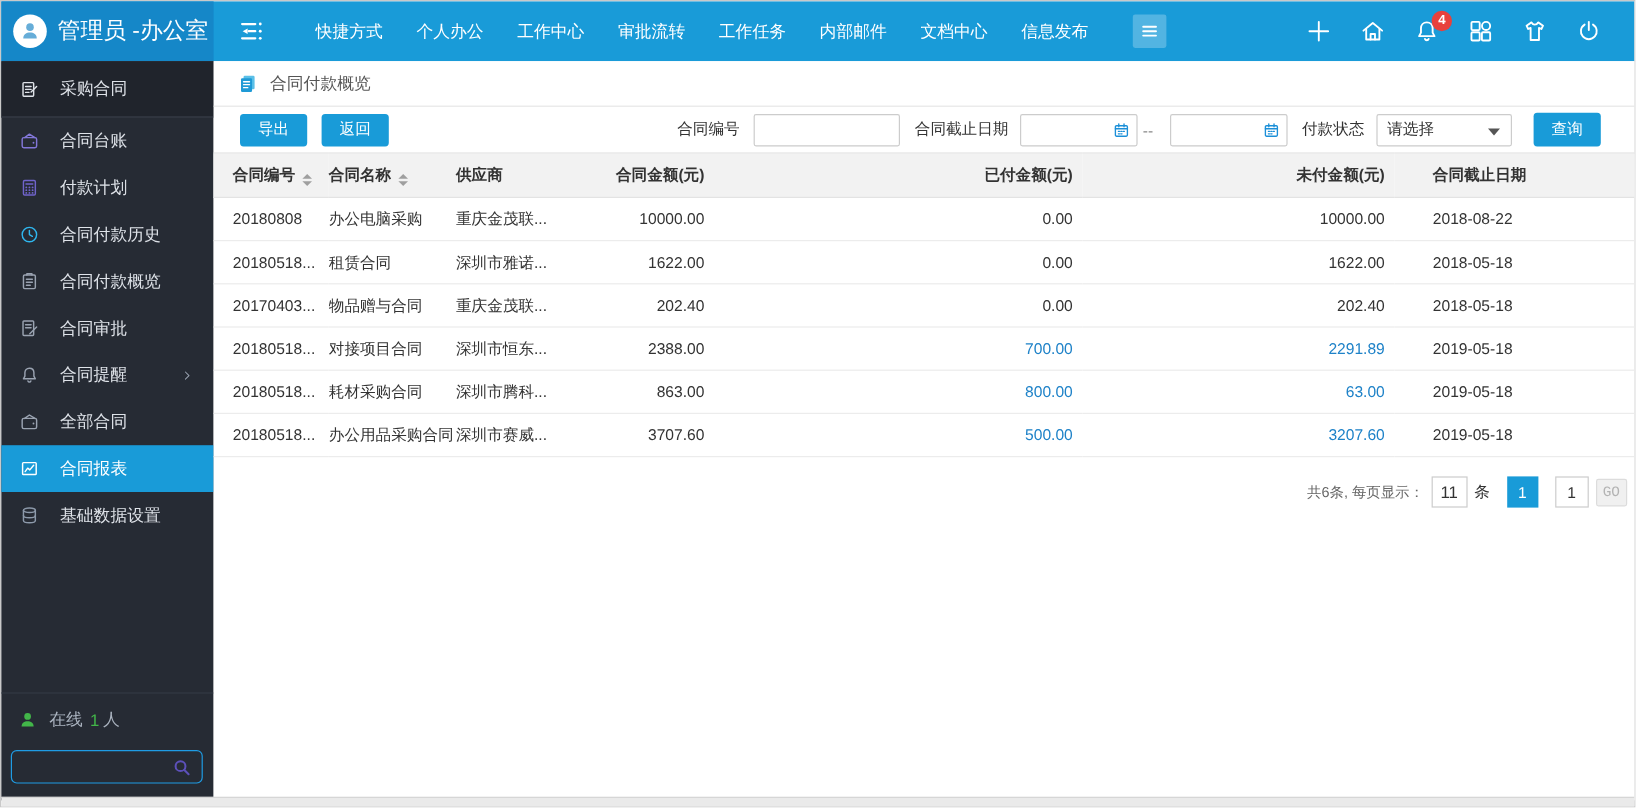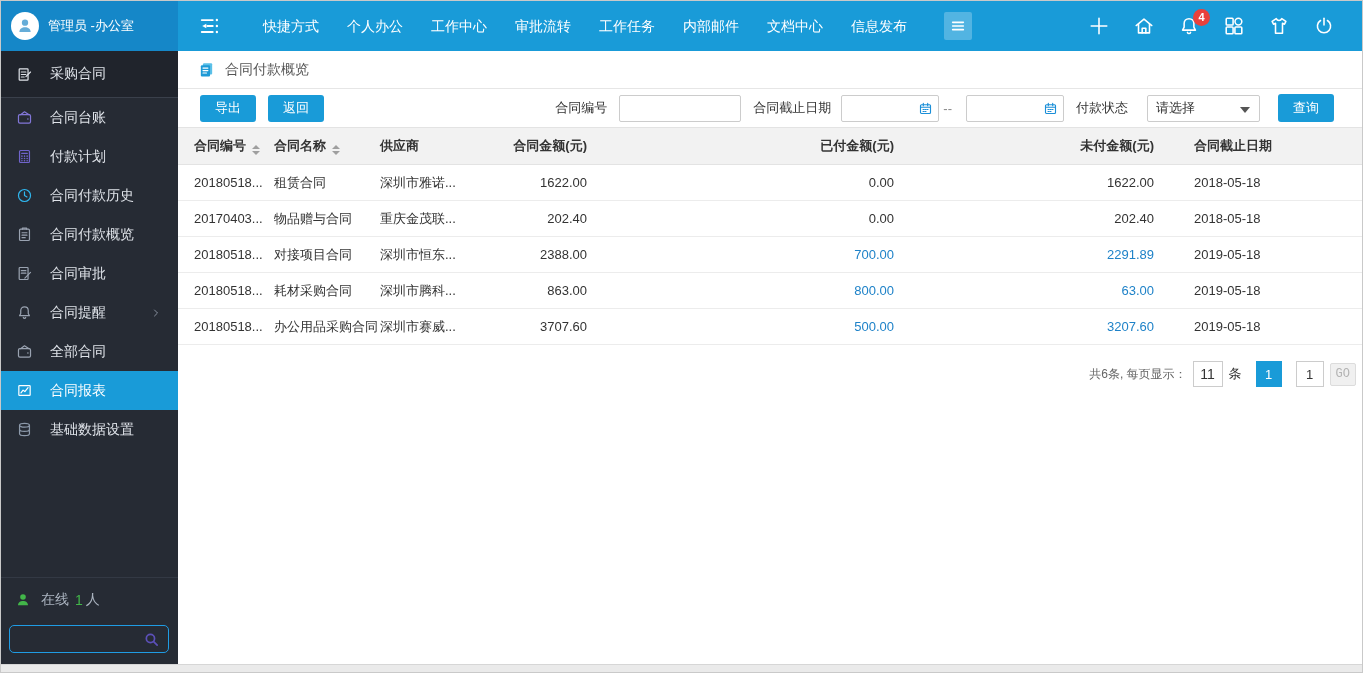--- a/index.html
+++ b/index.html
@@ -3,21 +3,21 @@
 <meta charset="utf-8">
 <style>
   html,body{margin:0;padding:0;background:#fff;}
   body{font-family:"Liberation Sans","DejaVu Sans",sans-serif;}
   .screen{position:relative;width:1363px;height:673px;box-sizing:border-box;border:1px solid #c9c9c9;overflow:hidden;background:#fff;}
 
   
   .topbar{position:absolute;left:0;top:0;width:100%;height:50px;background:var(--accent,#199bd8);display:flex;align-items:center;}
   .user-seg{width:177px;height:50px;background:var(--topbar-left,#1587c8);display:flex;align-items:center;flex:0 0 auto;}
   .avatar{width:28px;height:28px;border-radius:50%;background:#fff;margin-left:10px;display:flex;align-items:center;justify-content:center;color:#66add8;}
-  .user-name{color:#fff;font-size:13px;margin-left:9px;white-space:nowrap;}
+  .user-name{color:#fff;font-size:19px;margin-left:9px;white-space:nowrap;}
   .collapse-btn{margin-left:19px;color:#fff;display:flex;align-items:center;cursor:pointer;}
   .nav{display:flex;align-items:center;margin-left:26px;height:50px;}
   .nav-item{color:#fff;font-size:14px;padding:0 14px;line-height:50px;white-space:nowrap;cursor:pointer;}
   .hamburger-btn{width:28px;height:28px;margin-left:23px;background:rgba(255,255,255,.25);border-radius:2px;display:flex;align-items:center;justify-content:center;color:#fff;cursor:pointer;flex:0 0 auto;}
   .top-icons{margin-left:auto;display:flex;align-items:center;gap:23px;padding-right:27px;}
   .top-icon{position:relative;width:22px;height:22px;color:#fff;cursor:pointer;}
   .badge{position:absolute;top:-6px;right:-10px;min-width:17px;height:17px;border-radius:9px;background:var(--badge-red,#e8413c);color:#fff;font-size:11px;line-height:17px;text-align:center;font-weight:bold;}
 
   
   .sidebar{position:absolute;left:0;top:50px;width:177px;height:616px;background:var(--sidebar-bg,#262b34);}
@@ -50,21 +50,21 @@
   .btn + .btn{margin-left:12px;}
   .filter-right{margin-left:auto;display:flex;align-items:center;}
   .f-label{font-size:13px;color:#333;white-space:nowrap;}
   .f-input{box-sizing:border-box;height:27px;border:1px solid #ccc;border-radius:2px;background:#fff;font-size:13px;color:#333;padding:0 6px;outline:none;font-family:inherit;}
   .f-contract{width:122px;margin-left:12px;}
   .date-wrap{position:relative;margin-left:10px;}
   .f-date{width:98px;padding-right:24px;}
   .cal-icon{position:absolute;right:6px;top:6px;width:15px;height:15px;color:#1b8fd8;pointer-events:none;}
   .date-sep{color:#888;font-size:13px;margin:0 4px;}
   .f-label.mid{margin-left:12px;}
-  .select{position:relative;width:113px;height:27px;box-sizing:border-box;border:1px solid #ccc;border-radius:2px;margin-left:19px;display:flex;align-items:center;cursor:pointer;background:#fff;}
+  .select{position:relative;width:113px;height:27px;box-sizing:border-box;border:1px solid #ccc;border-radius:2px;margin-left:10px;display:flex;align-items:center;cursor:pointer;background:#fff;}
   .select-value{font-size:13px;color:#333;padding-left:8px;}
   .caret{position:absolute;right:9px;top:11px;width:0;height:0;border-left:5px solid transparent;border-right:5px solid transparent;border-top:6px solid #555;}
   .search-btn{margin-left:18px;height:28px;}
 
   
   table{border-collapse:collapse;table-layout:fixed;width:1186px;font-size:13px;color:#333;}
   thead th{background:#f2f2f2;border-top:1px solid #e3e3e3;border-bottom:1px solid #e3e3e3;height:36px;font-weight:bold;text-align:left;padding:0;}
   tbody td{height:35px;border-bottom:1px solid #ececec;padding:0;white-space:nowrap;overflow:hidden;}
   .c1{padding-left:16px;}
   .num{text-align:right;padding-right:8px;}
@@ -366,20 +366,29 @@
               </span></th>
             <th class=""><span>供应商</span></th>
             <th class="num"><span>合同金额(元)</span></th>
             <th class="num"><span>已付金额(元)</span></th>
             <th class="num"><span>未付金额(元)</span></th>
             <th class="c7"><span>合同截止日期</span></th>
           </tr>
         </thead>
       <tbody id="table-body">
           <tr>
+            <td class="c1">20180808</td>
+            <td class="">办公电脑采购</td>
+            <td class="">重庆金茂联...</td>
+            <td class="num">10000.00</td>
+            <td class="num">0.00</td>
+            <td class="num">10000.00</td>
+            <td class="c7">2018-08-22</td>
+          </tr>
+          <tr>
             <td class="c1">20180518...</td>
             <td class="">租赁合同</td>
             <td class="">深圳市雅诺...</td>
             <td class="num">1622.00</td>
             <td class="num">0.00</td>
             <td class="num">1622.00</td>
             <td class="c7">2018-05-18</td>
           </tr>
           <tr>
             <td class="c1">20170403...</td>

